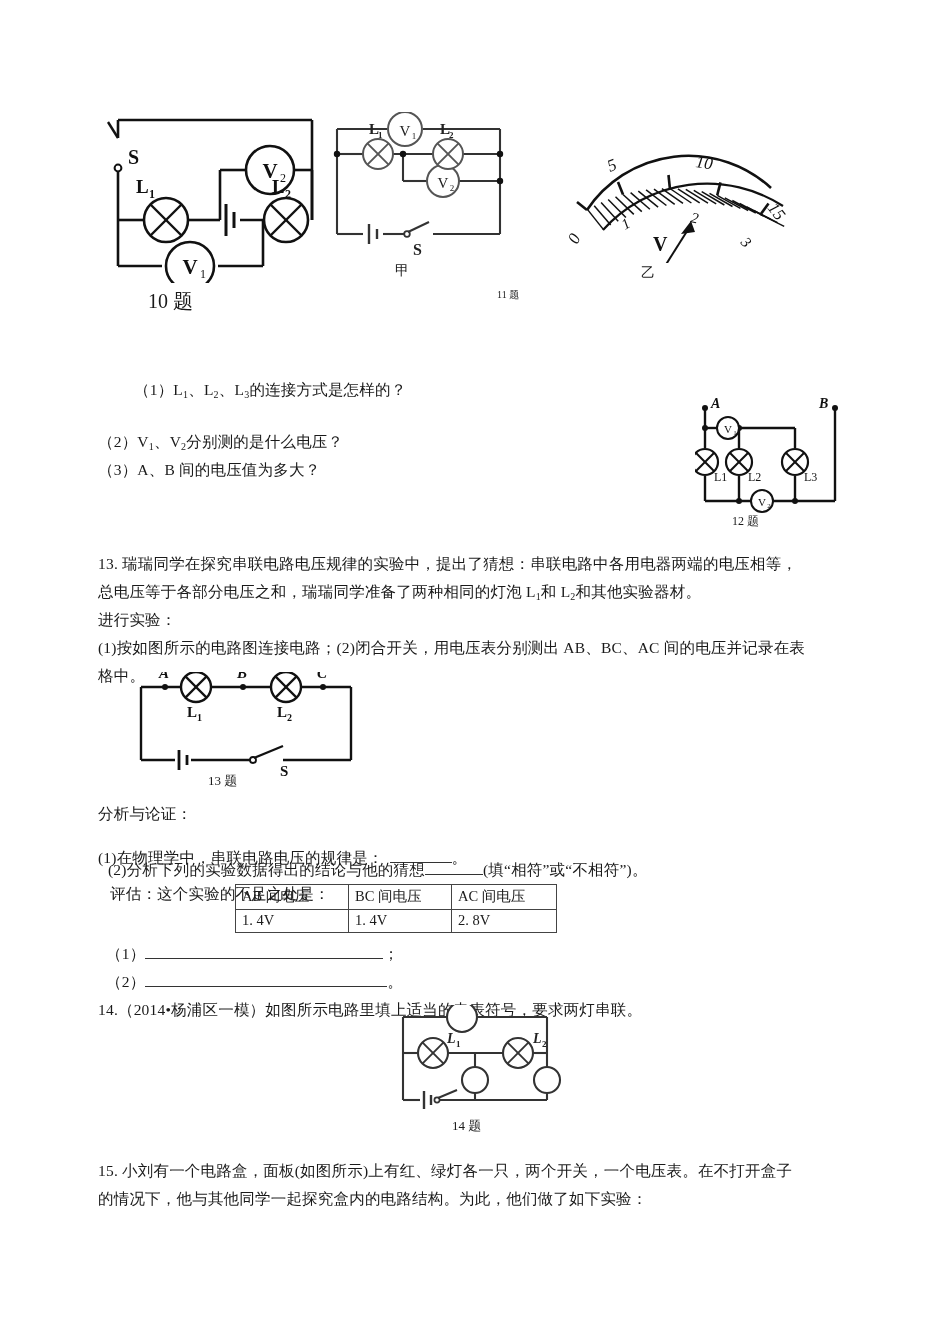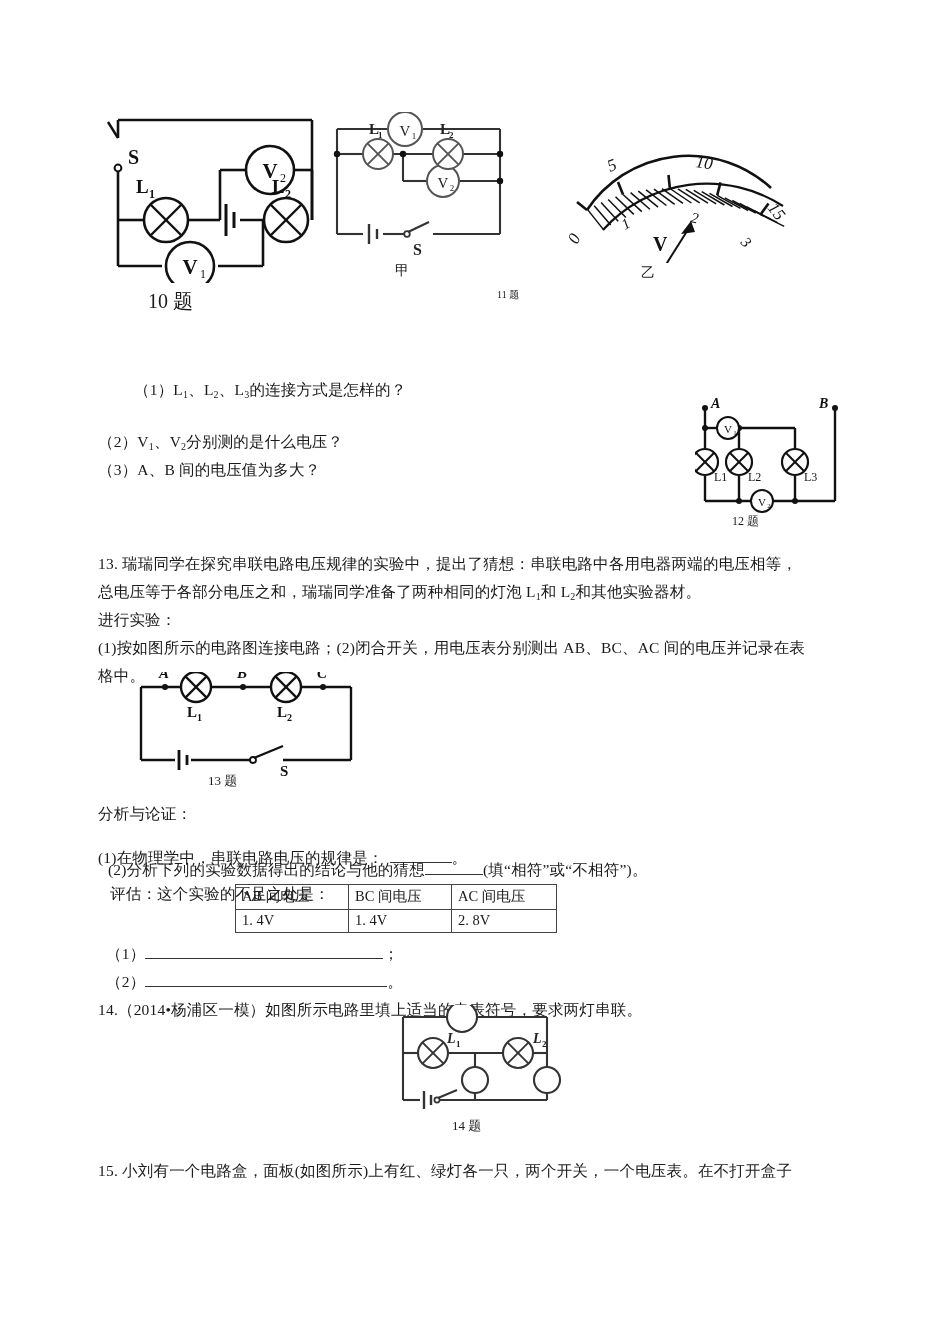--- a/index.html
+++ b/index.html
@@ -493,14 +493,15 @@
 
       <text x="62" y="38" font-family="'Liberation Serif',serif" font-size="14" font-style="italic" font-weight="bold" fill="#222">L</text>
       <text x="71" y="42" font-family="'Liberation Serif',serif" font-size="9" font-weight="bold" fill="#222">1</text>
       <text x="148" y="38" font-family="'Liberation Serif',serif" font-size="14" font-style="italic" font-weight="bold" fill="#222">L</text>
       <text x="157" y="42" font-family="'Liberation Serif',serif" font-size="9" font-weight="bold" fill="#222">2</text>
     </svg>
   </div>
   <div class="fig-cap" style="left:452px; top:1117px; font-size:13px;">14 题</div>
 
   <div class="txt" style="left:98px; top:1157px;">15. 小刘有一个电路盒，面板(如图所示)上有红、绿灯各一只，两个开关，一个电压表。在不打开盒子</div>
+  <div class="txt" style="left:98px; top:1185px;">的情况下，他与其他同学一起探究盒内的电路结构。为此，他们做了如下实验：</div>
 
 </div>
 
 </body></html>

